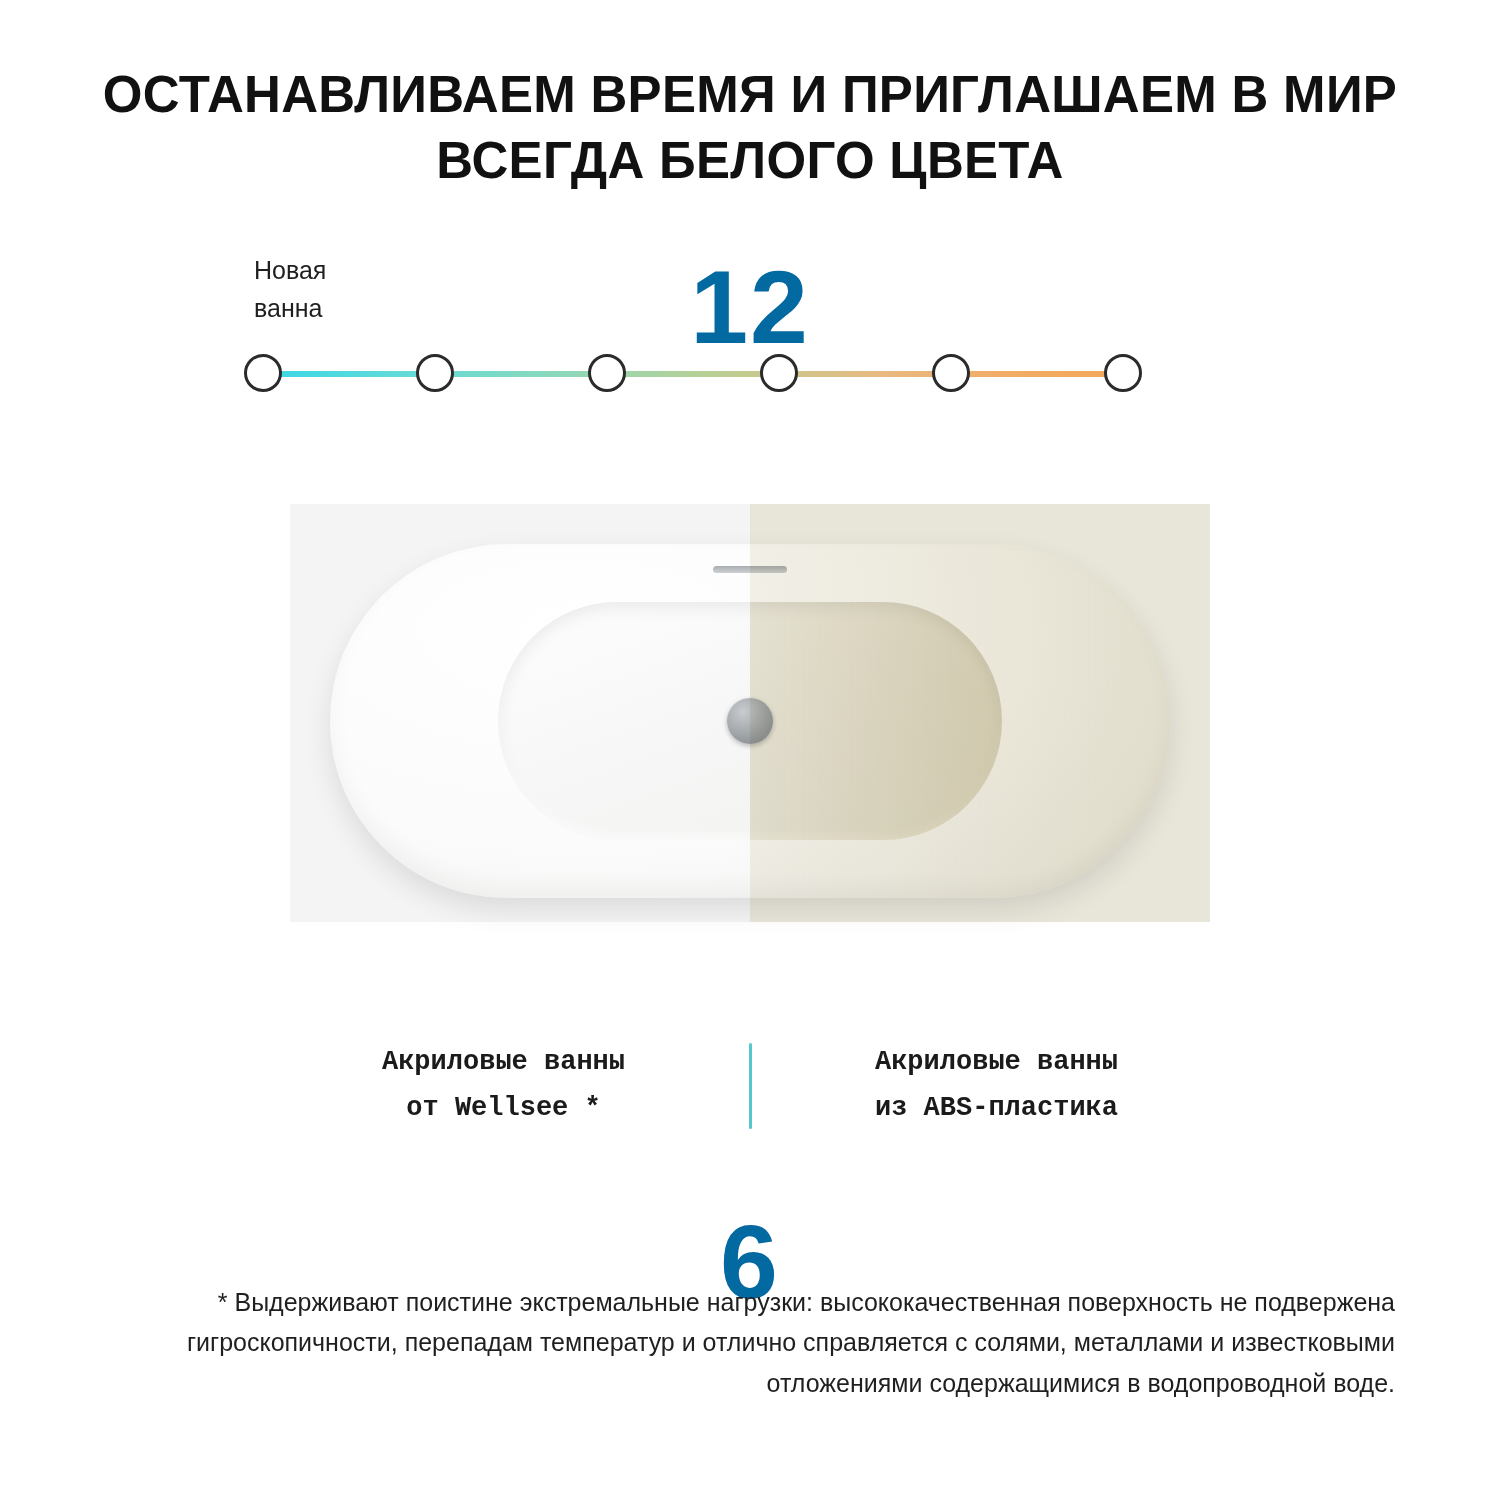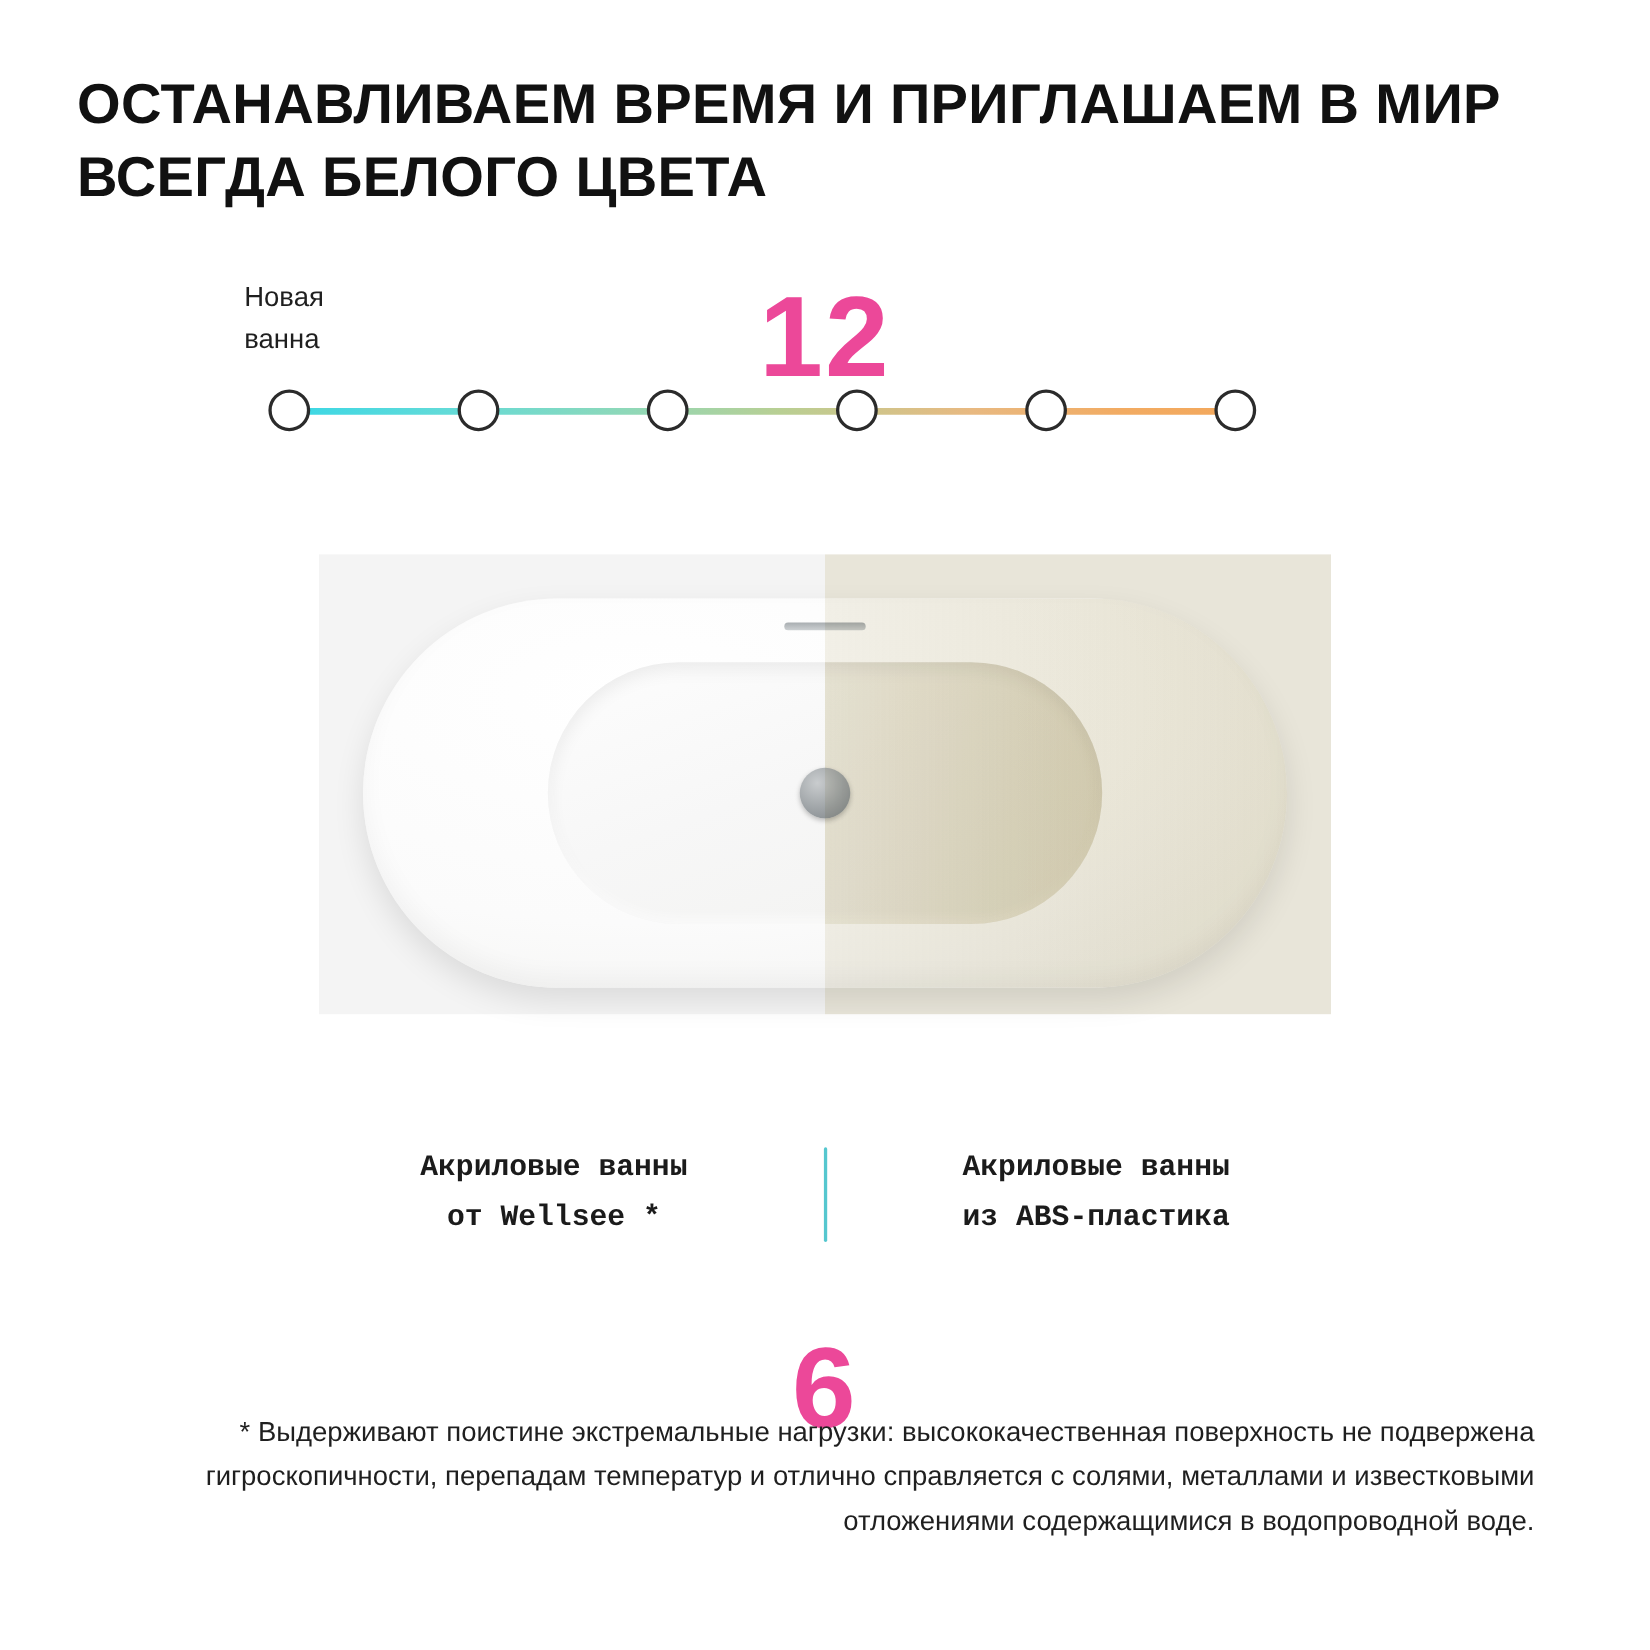--- a/index.html
+++ b/index.html
@@ -20,33 +20,34 @@
   .watermark {
     position: absolute;
     inset: 0;
     pointer-events: none;
     z-index: 0;
   }
   .wm-num {
     position: absolute;
     font-family: "Liberation Sans", sans-serif;
     font-weight: 700;
-    color: #ec4899;
+    color: #0369a1;
     font-size: 104px;
     letter-spacing: 2px;
     user-select: none;
   }
   .wm-12 { top: 248px; left: 50%; transform: translateX(-50%); }
   .wm-6  { bottom: 178px; left: 50%; transform: translateX(-50%); }
 
   
   .header {
     position: relative;
     z-index: 3;
     padding: 62px 70px 0 70px;
+    text-align: center;
   }
   .title {
     font-size: 51px;
     line-height: 1.30;
     font-weight: 700;
     letter-spacing: 0.3px;
     color: #111111;
     margin: 0;
   }
 
@@ -240,21 +241,21 @@
   <div class="wm-num wm-12">12</div>
   <div class="wm-num wm-6">6</div>
 </div>
 
 <header class="header">
   <h1 class="title">ОСТАНАВЛИВАЕМ ВРЕМЯ И ПРИГЛАШАЕМ В МИР ВСЕГДА БЕЛОГО ЦВЕТА</h1>
 </header>
 
 <section class="scale-wrap">
   <div class="scale-labels">
-    <div class="scale-label left" style="white-space: pre-line;">Новая
+    <div class="scale-label left" style="white-space: pre-line; margin-left: 32px;">Новая
 ванна</div>
   </div>
 
   <div class="scale-line">
     <div class="scale-bar"></div>
     <div class="scale-dots">
       <span class="dot"></span>
       <span class="dot"></span>
       <span class="dot"></span>
       <span class="dot"></span>

